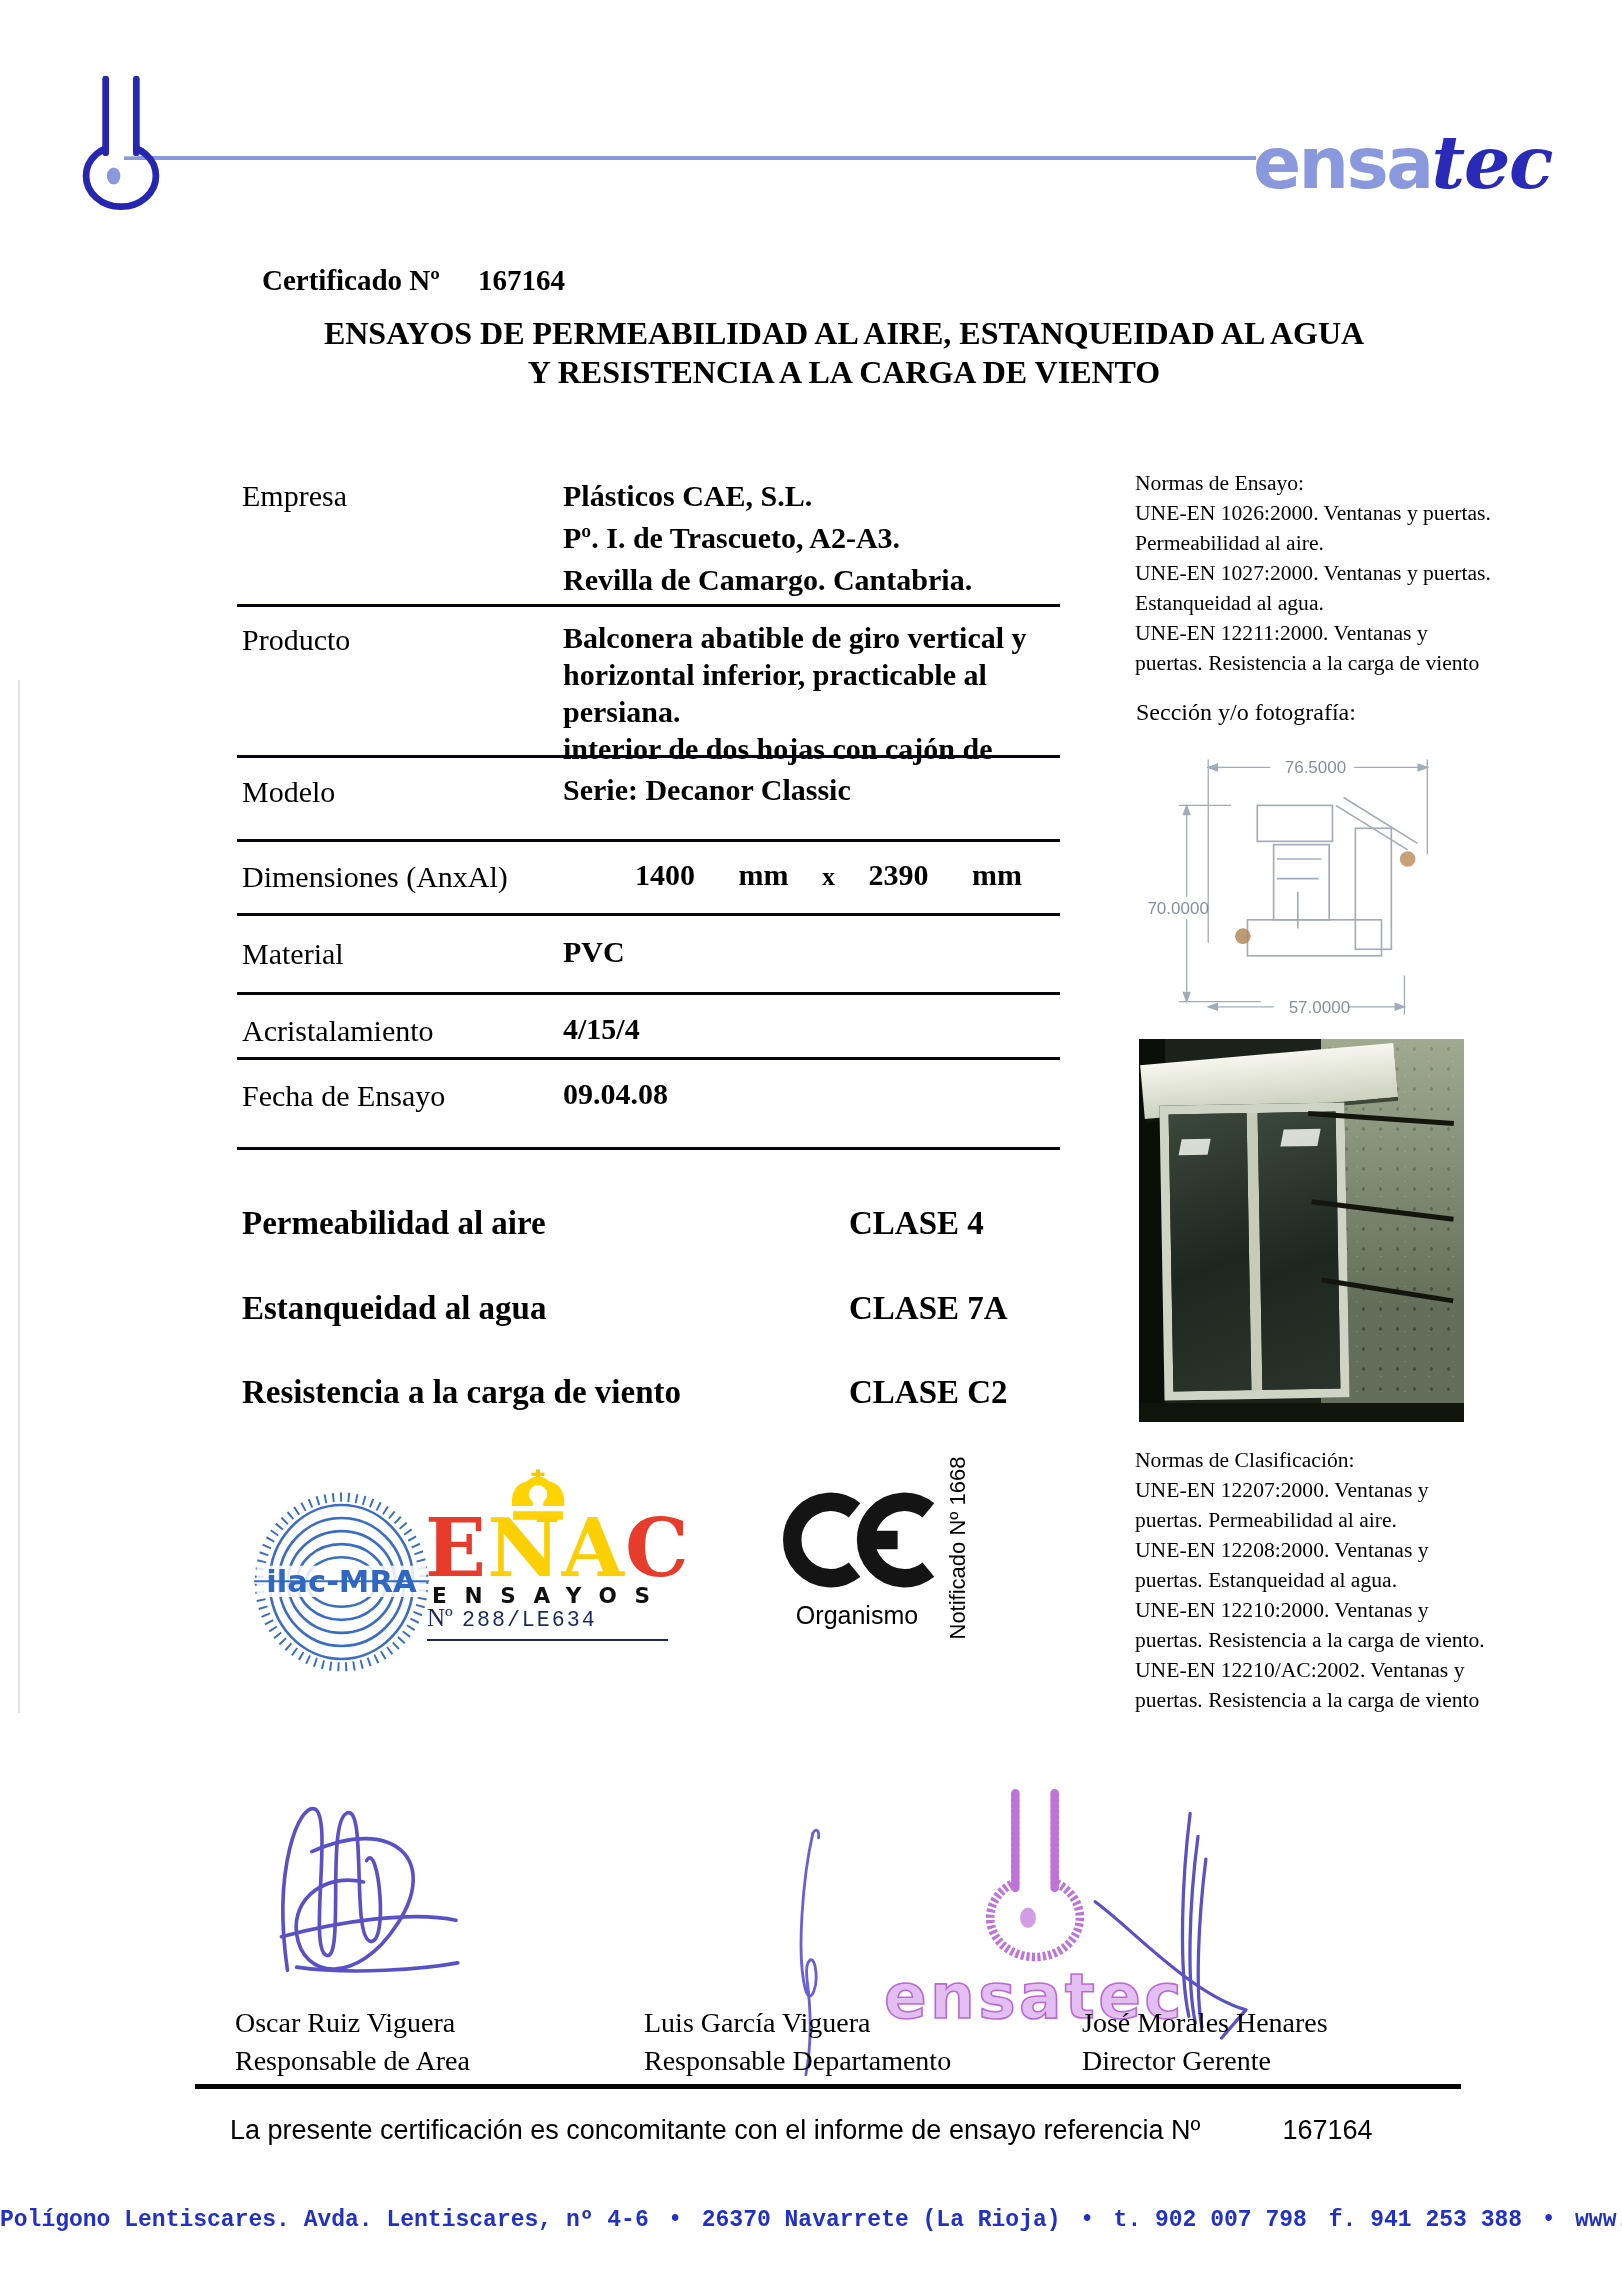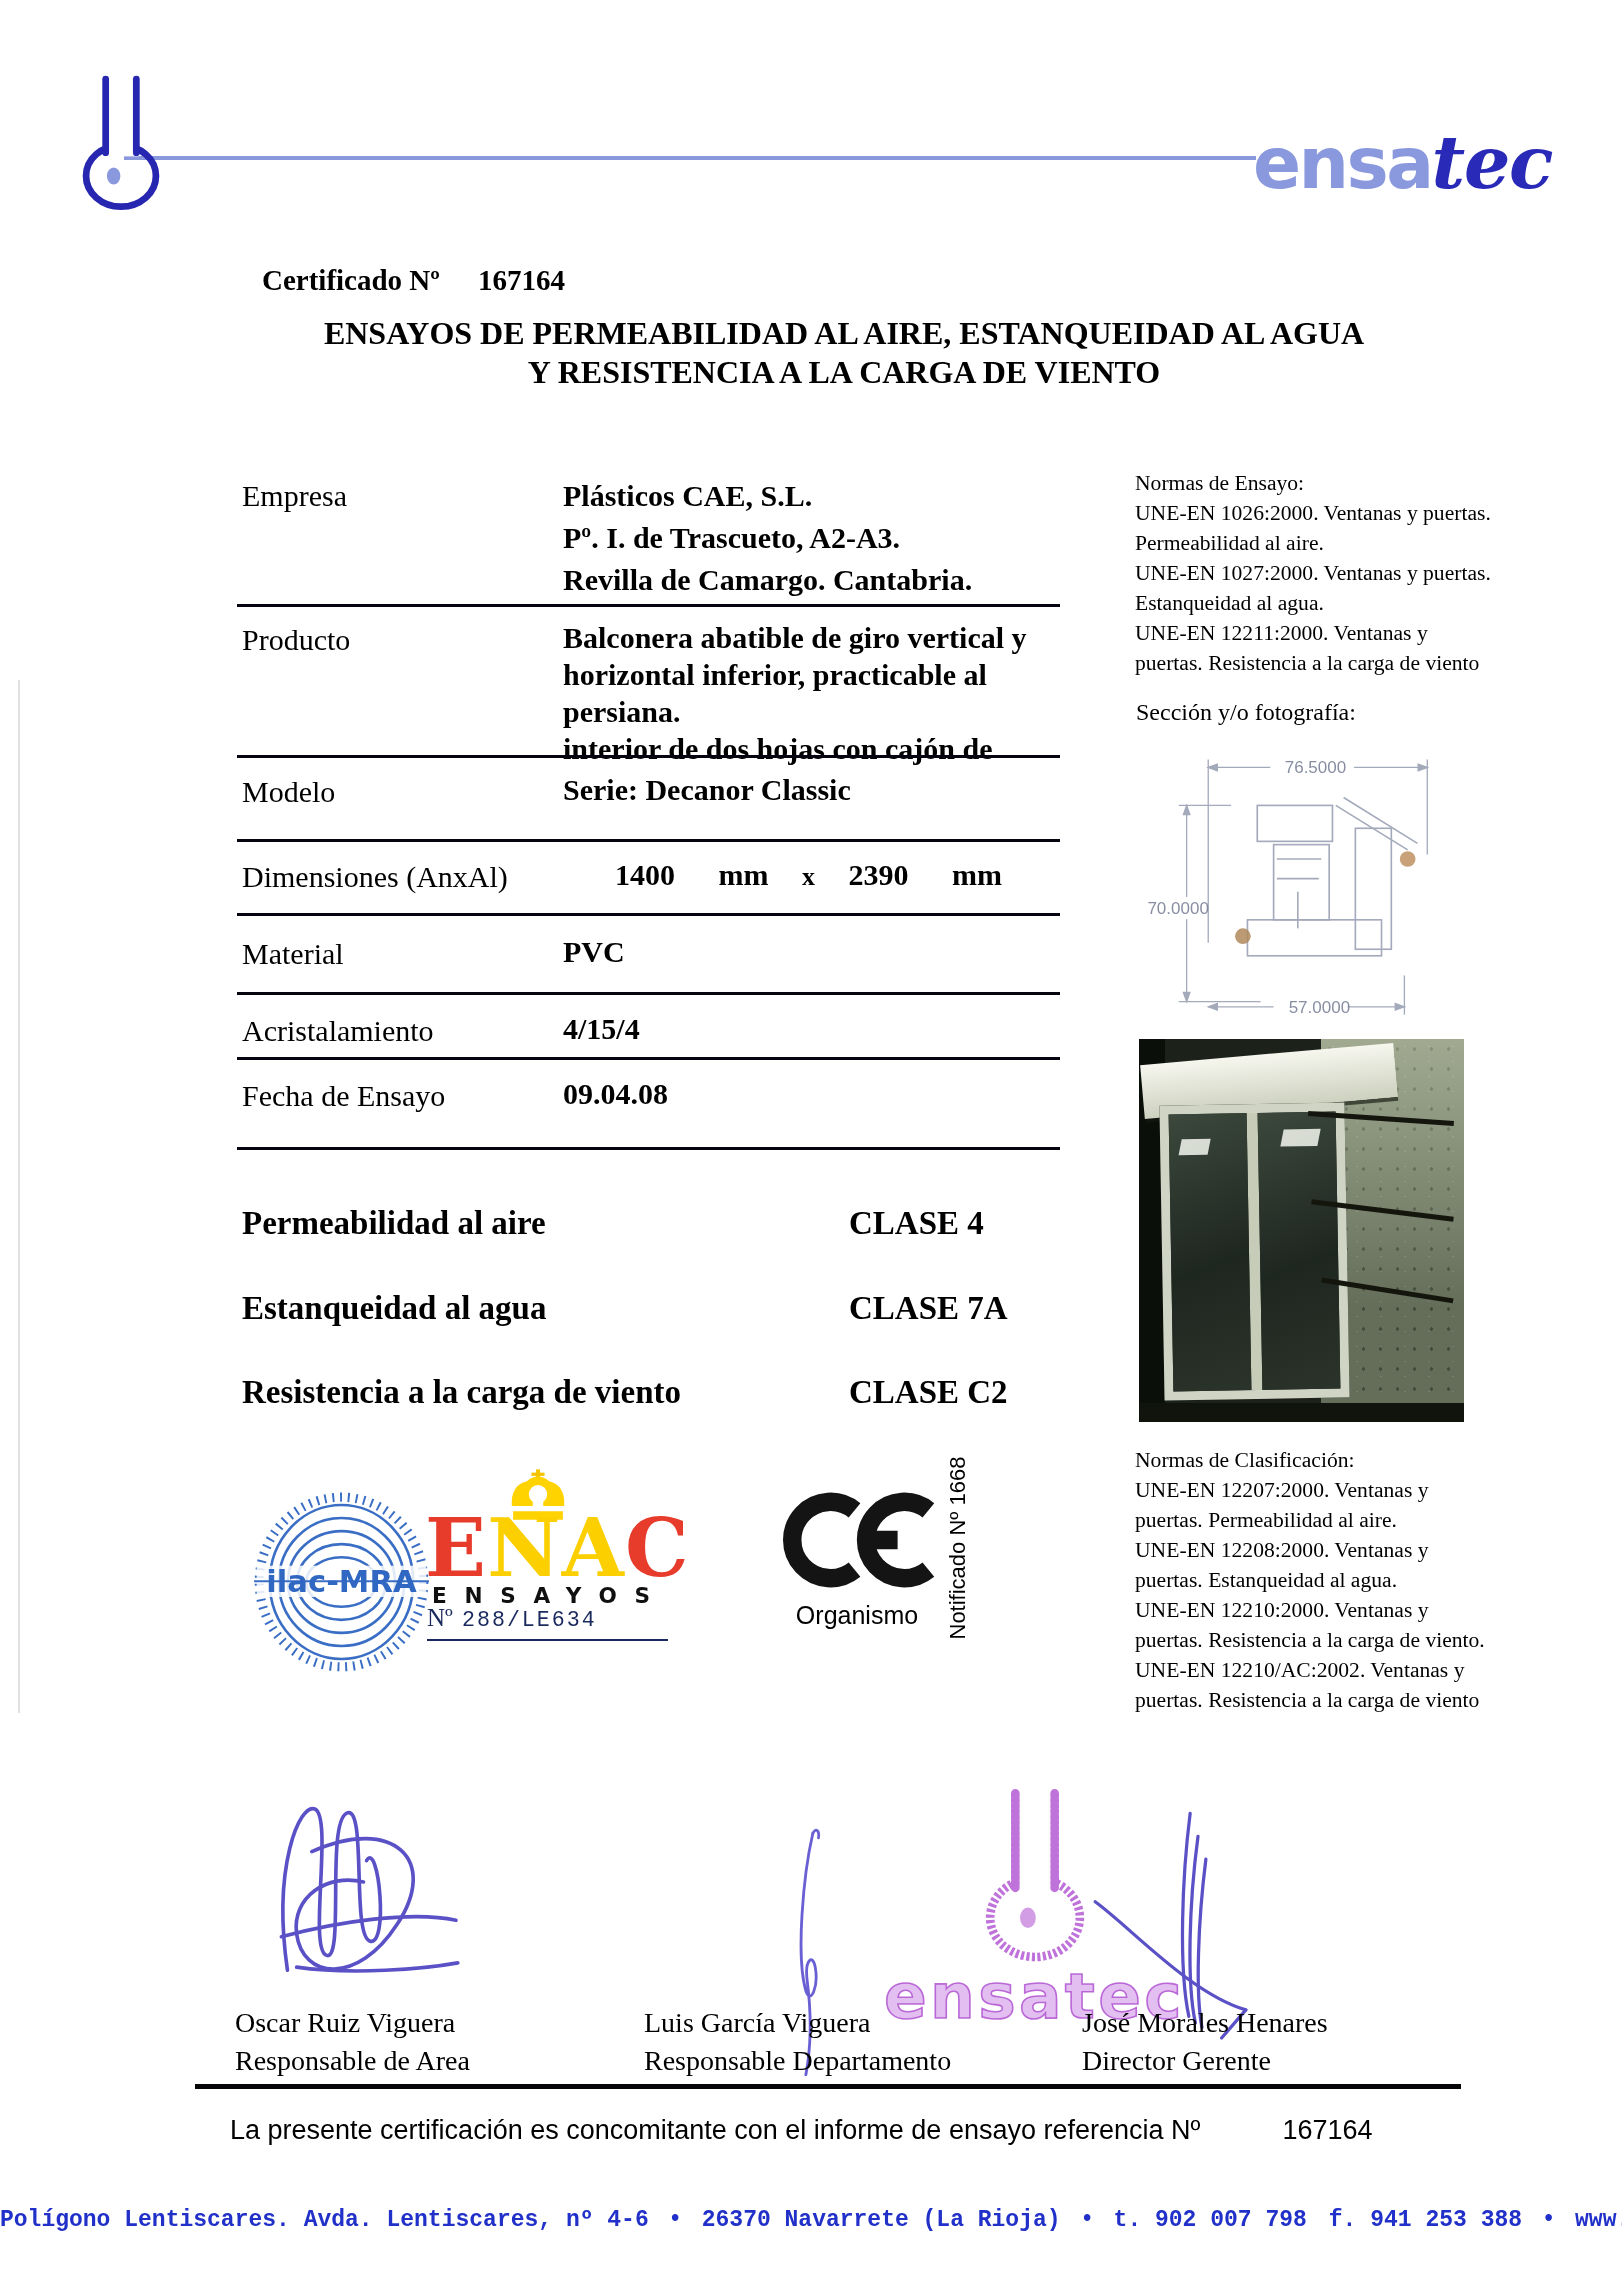--- a/index.html
+++ b/index.html
@@ -121,21 +121,21 @@
     <div>interior de dos hojas con cajón de</div>
   </div>
   <div class="rule" style="top:755px;"></div>
 
   <div class="lbl" style="top:775px;">Modelo</div>
   <div class="val" style="top:773px;">Serie: Decanor Classic</div>
   <div class="rule" style="top:839px;"></div>
 
   <div class="lbl" style="top:860px;">Dimensiones (AnxAl)</div>
   <div class="val dimrow" style="top:858px;">
-    <span style="margin-left:52px;">1400</span>
+    <span style="margin-left:72px;">1400</span>
     <span style="margin-left:36px;">mm</span>
     <span style="margin-left:26px;font-size:26px;">x</span>
     <span style="margin-left:26px;">2390</span>
     <span style="margin-left:36px;">mm</span>
   </div>
   <div class="rule" style="top:913px;"></div>
 
   <div class="lbl" style="top:937px;">Material</div>
   <div class="val" style="top:935px;">PVC</div>
   <div class="rule" style="top:992px;"></div>

